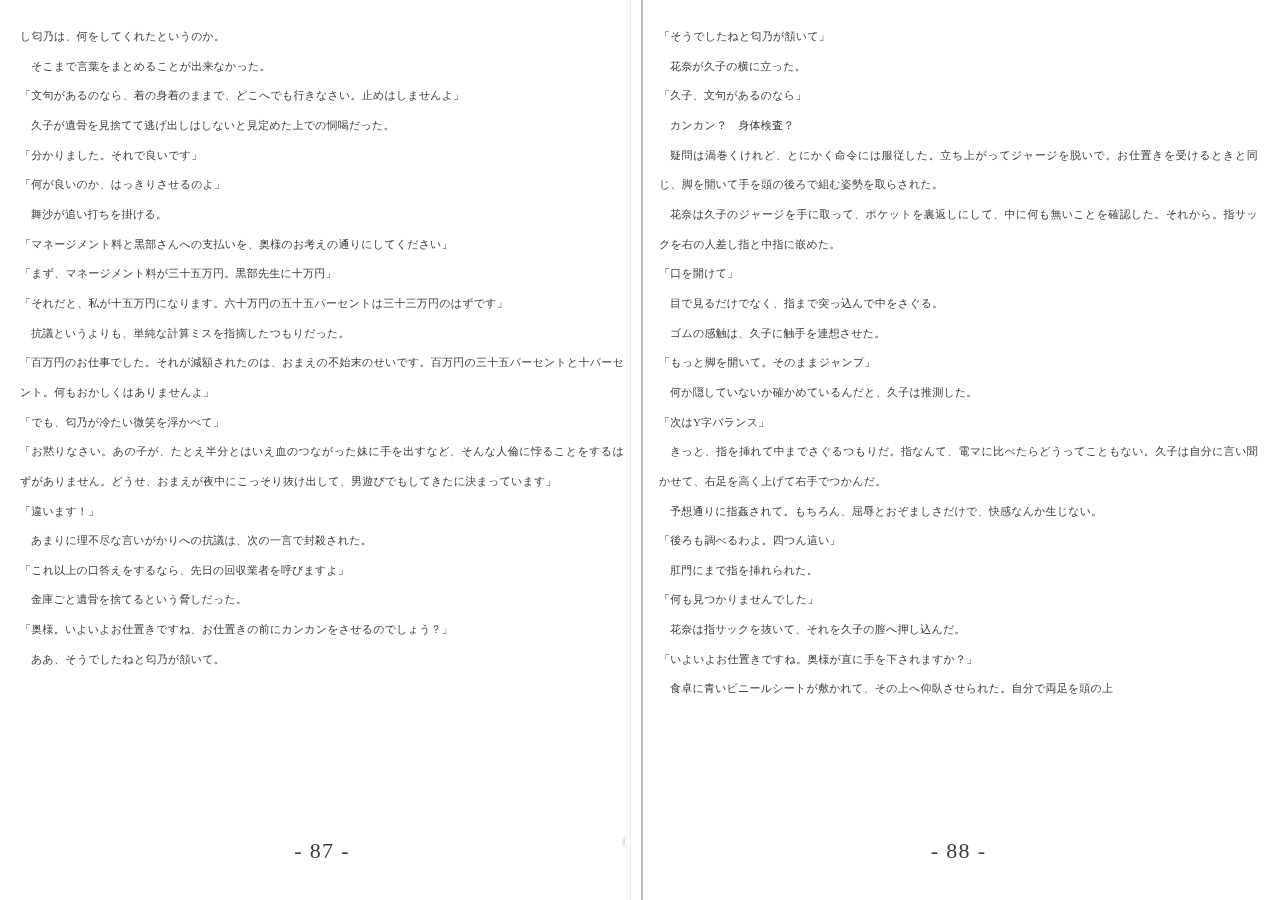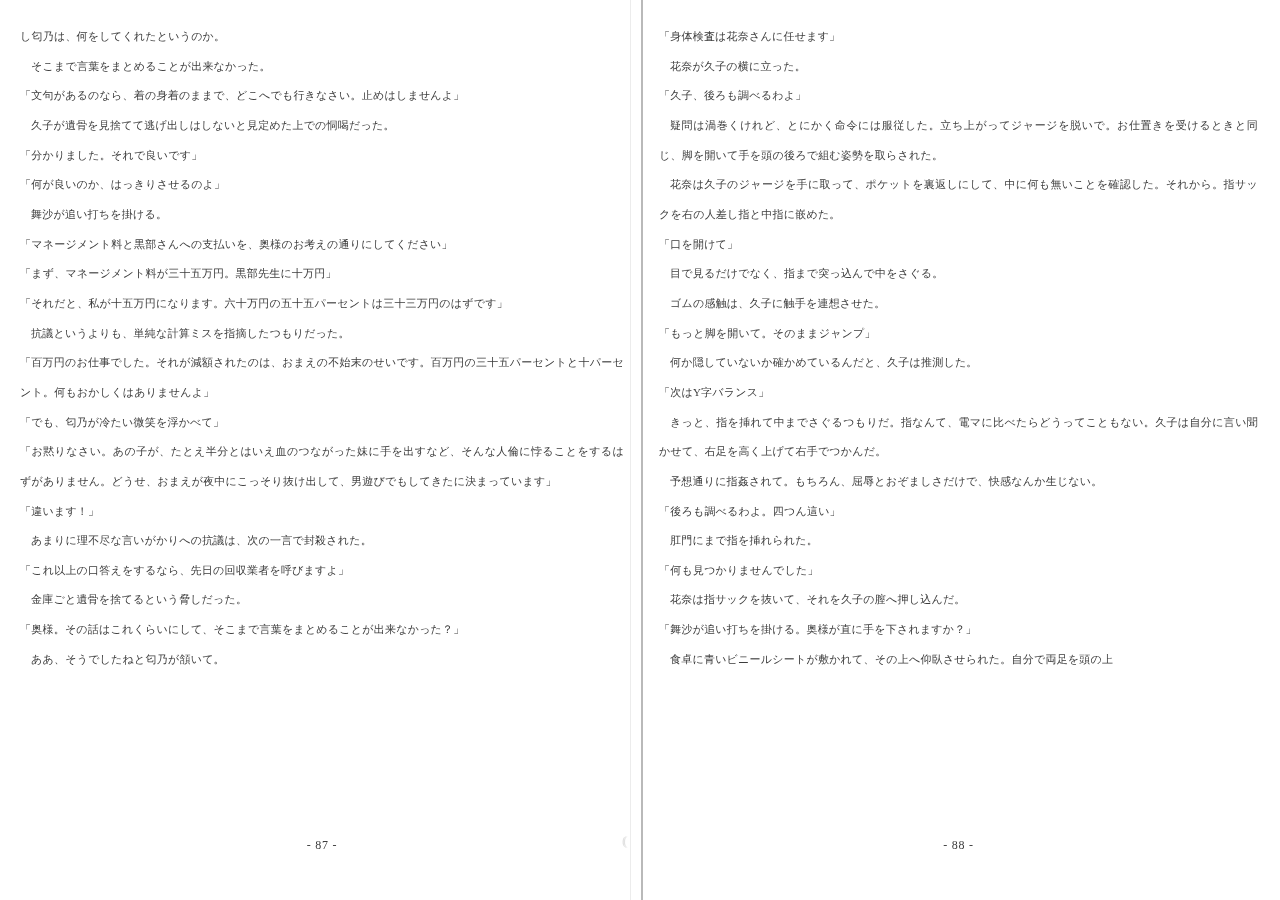--- a/index.html
+++ b/index.html
@@ -34,21 +34,21 @@
     letter-spacing: 0.02em;
     word-break: break-all;
   }
   .page-body p.para.indent { text-indent: 1em; }
   .page-number {
     position: absolute;
     top: 816px;
     left: 0;
     width: 100%;
     text-align: center;
-    font-size: 12px;
+    font-size: 22px;
     letter-spacing: 0.06em;
   }
   .edge-line {
     position: absolute;
     left: 630px;
     top: 0;
     width: 1px;
     height: 900px;
     background: var(--page_edge_line, #ececec);
   }
@@ -92,47 +92,48 @@
         <p class="para flush">「まず、マネージメント料が三十五万円。黒部先生に十万円」</p>
         <p class="para flush">「それだと、私が十五万円になります。六十万円の五十五パーセントは三十三万円のはずです」</p>
         <p class="para indent">抗議というよりも、単純な計算ミスを指摘したつもりだった。</p>
         <p class="para flush">「百万円のお仕事でした。それが減額されたのは、おまえの不始末のせいです。百万円の三十五パーセントと十パーセント。何もおかしくはありませんよ」</p>
         <p class="para flush">「でも、匂乃が冷たい微笑を浮かべて」</p>
         <p class="para flush">「お黙りなさい。あの子が、たとえ半分とはいえ血のつながった妹に手を出すなど、そんな人倫に悖ることをするはずがありません。どうせ、おまえが夜中にこっそり抜け出して、男遊びでもしてきたに決まっています」</p>
         <p class="para flush">「違います！」</p>
         <p class="para indent">あまりに理不尽な言いがかりへの抗議は、次の一言で封殺された。</p>
         <p class="para flush">「これ以上の口答えをするなら、先日の回収業者を呼びますよ」</p>
         <p class="para indent">金庫ごと遺骨を捨てるという脅しだった。</p>
-        <p class="para flush">「奥様。その話はこれくらいにして、そこまで言葉をまとめることが出来なかった？」</p>
+        <p class="para flush">「奥様。いよいよお仕置きですね、お仕置きの前にカンカンをさせるのでしょう？」</p>
         <p class="para indent">ああ、そうでしたねと匂乃が頷いて。</p>
       </div>
     <div class="page-number">- 87 -</div>
   </section>
 
   <section class="page right">
     <div class="page-body">
 
-    <p class="para flush">「身体検査は花奈さんに任せます」</p>
+    <p class="para flush">「そうでしたねと匂乃が頷いて」</p>
         <p class="para indent">花奈が久子の横に立った。</p>
-        <p class="para flush">「久子、後ろも調べるわよ」</p>
+        <p class="para flush">「久子、文句があるのなら」</p>
+        <p class="para indent">カンカン？　身体検査？</p>
         <p class="para indent">疑問は渦巻くけれど、とにかく命令には服従した。立ち上がってジャージを脱いで。お仕置きを受けるときと同じ、脚を開いて手を頭の後ろで組む姿勢を取らされた。</p>
         <p class="para indent">花奈は久子のジャージを手に取って、ポケットを裏返しにして、中に何も無いことを確認した。それから。指サックを右の人差し指と中指に嵌めた。</p>
         <p class="para flush">「口を開けて」</p>
         <p class="para indent">目で見るだけでなく、指まで突っ込んで中をさぐる。</p>
         <p class="para indent">ゴムの感触は、久子に触手を連想させた。</p>
         <p class="para flush">「もっと脚を開いて。そのままジャンプ」</p>
         <p class="para indent">何か隠していないか確かめているんだと、久子は推測した。</p>
         <p class="para flush">「次はY字バランス」</p>
         <p class="para indent">きっと、指を挿れて中までさぐるつもりだ。指なんて、電マに比べたらどうってこともない。久子は自分に言い聞かせて、右足を高く上げて右手でつかんだ。</p>
         <p class="para indent">予想通りに指姦されて。もちろん、屈辱とおぞましさだけで、快感なんか生じない。</p>
         <p class="para flush">「後ろも調べるわよ。四つん這い」</p>
         <p class="para indent">肛門にまで指を挿れられた。</p>
         <p class="para flush">「何も見つかりませんでした」</p>
         <p class="para indent">花奈は指サックを抜いて、それを久子の膣へ押し込んだ。</p>
-        <p class="para flush">「舞沙が追い打ちを掛ける。奥様が直に手を下されますか？」</p>
+        <p class="para flush">「いよいよお仕置きですね。奥様が直に手を下されますか？」</p>
         <p class="para indent">食卓に青いビニールシートが敷かれて、その上へ仰臥させられた。自分で両足を頭の上</p>
       </div>
     <div class="page-number">- 88 -</div>
   </section>
 
   <div class="edge-line"></div>
   <div class="gutter-line"></div>
   <div class="gutter-mark">((</div>
 
 </div>

